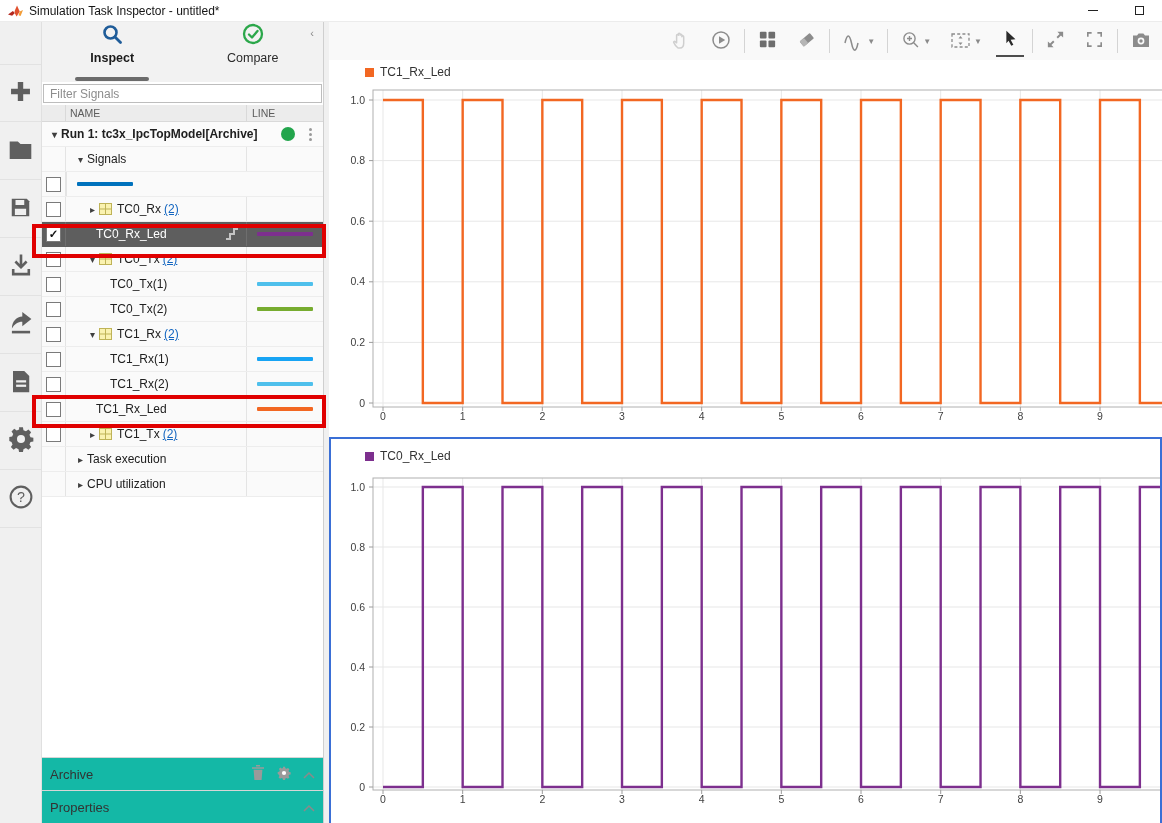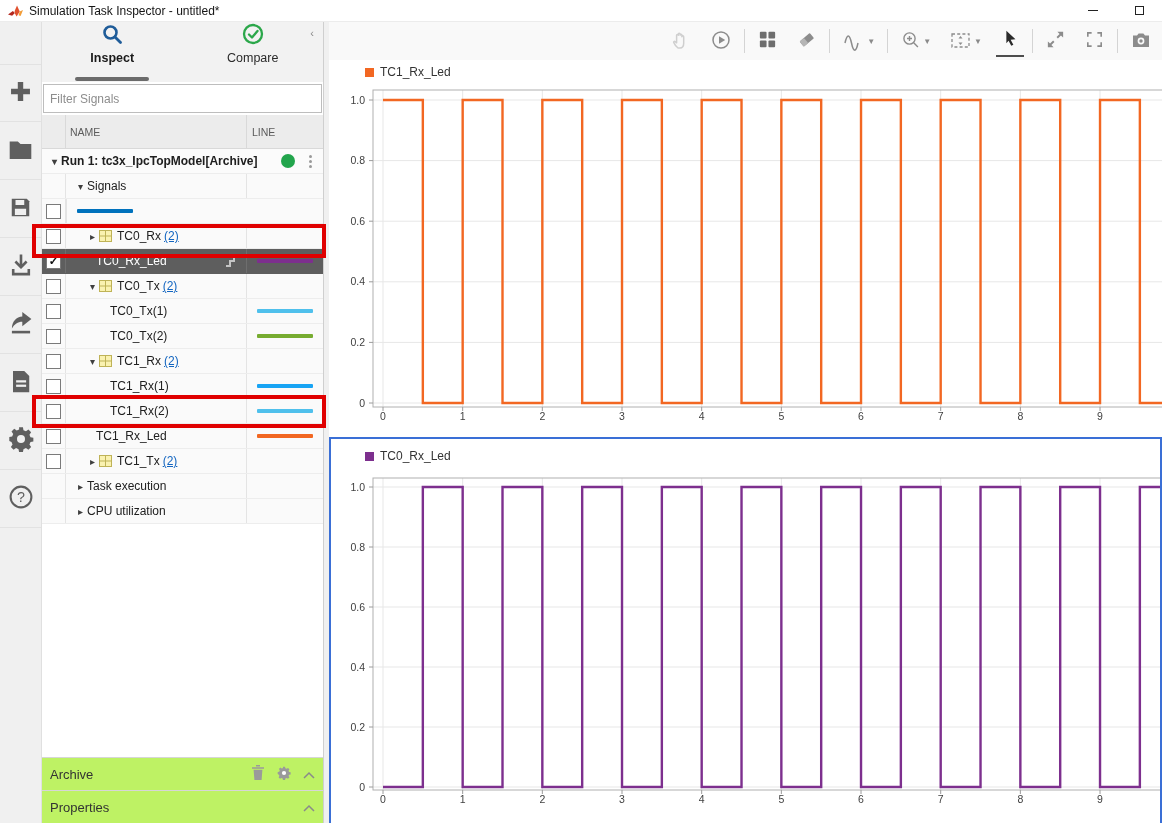--- a/index.html
+++ b/index.html
@@ -33,25 +33,25 @@
   .tab { flex:1; display:flex; flex-direction:column; align-items:center; 
     gap:2px; position:relative; }
   .tab .tab-label { font-size:12.5px; color:#2b2b2b; }
   .tab.active .tab-label { font-weight:bold; color:#1a1a1a; }
   .tab.active::after { content:""; position:absolute; bottom:1px; left:50%; margin-left:-37px;
     width:74px; height:4px; background:#6b6b6b; border-radius:2px; }
   .panel-collapse { position:absolute; right:4px; top:4px; width:14px; height:14px;
     color:#8a8a8a; font-size:11px; line-height:14px; text-align:center; }
 
   .filter-wrap { padding:2px 1px; background:#fff; }
-  .filter-input { width:100%; height:29px; border:1px solid #bdbdbd; padding:0 6px;
+  .filter-input { width:100%; height:19px; border:1px solid #bdbdbd; padding:0 6px;
     font-family:"Liberation Sans",sans-serif; font-size:12px; color:#333; }
   .filter-input::placeholder { color:#8d8d8d; }
 
-  .thead { height:34px; background:#ececec; display:flex; align-items:center;
+  .thead { height:17px; background:#ececec; display:flex; align-items:center;
     font-size:10.5px; color:#5c5c5c; border-bottom:1px solid #d9d9d9; }
   .thead .h-cb { width:24px; height:100%; border-right:1px solid #d9d9d9; }
   .thead .h-name { flex:1; padding-left:4px; }
   .thead .h-line { width:77px; padding-left:5px; border-left:1px solid #d9d9d9; height:100%;
     display:flex; align-items:center; }
 
   .tree { }
   .trow { height:25px; display:flex; align-items:stretch; border-bottom:1px solid #ededed;
     background:#fafafa; }
   .trow .cb-cell { width:24px; display:flex; align-items:center; justify-content:center;
@@ -71,21 +71,21 @@
   .count-link { color:#1265c0; text-decoration:underline; margin-left:3px; }
   .matrix-ic { margin-right:5px; display:flex; flex:none; }
   .stair { margin-left:auto; margin-right:6px; display:flex; flex:none; }
   .run-dot { width:14px; height:14px; border-radius:50%; margin-left:auto; flex:none; }
   .kebab { width:14px; display:flex; flex-direction:column; align-items:center; gap:2px;
     margin:0 6px 0 8px; flex:none; }
   .kebab i { width:3px; height:3px; border-radius:50%; background:#9a9a9a; }
 
   .tree-filler { flex:1; background:#fff; }
   .bottom-bar { height:26px; border-top:1px solid #d6d6d6; display:flex; align-items:center;
-    padding:16px 8px; background:#bef264; font-size:13px; color:#333; }
+    padding:16px 8px; background:#14b8a6; font-size:13px; color:#333; }
   .bottom-bar .bar-icons { margin-left:auto; display:flex; align-items:center; gap:12px; }
 
   
   .plotarea { position:absolute; left:329px; top:22px; width:833px; height:801px; background:#fff; }
   .plot-toolbar { position:absolute; left:0; top:0; width:833px; height:38px; background:#f9f9f9;
     display:flex; align-items:center; justify-content:flex-end; padding-right:6px; }
   .tb-btn { display:flex; align-items:center; justify-content:center; padding:2px 4px;
     position:relative; }
   .tb-btn.active { border-bottom:2px solid #4d4d4d; }
   .tb-caret { font-size:8px; color:#8a8a8a; margin-left:1px; }

